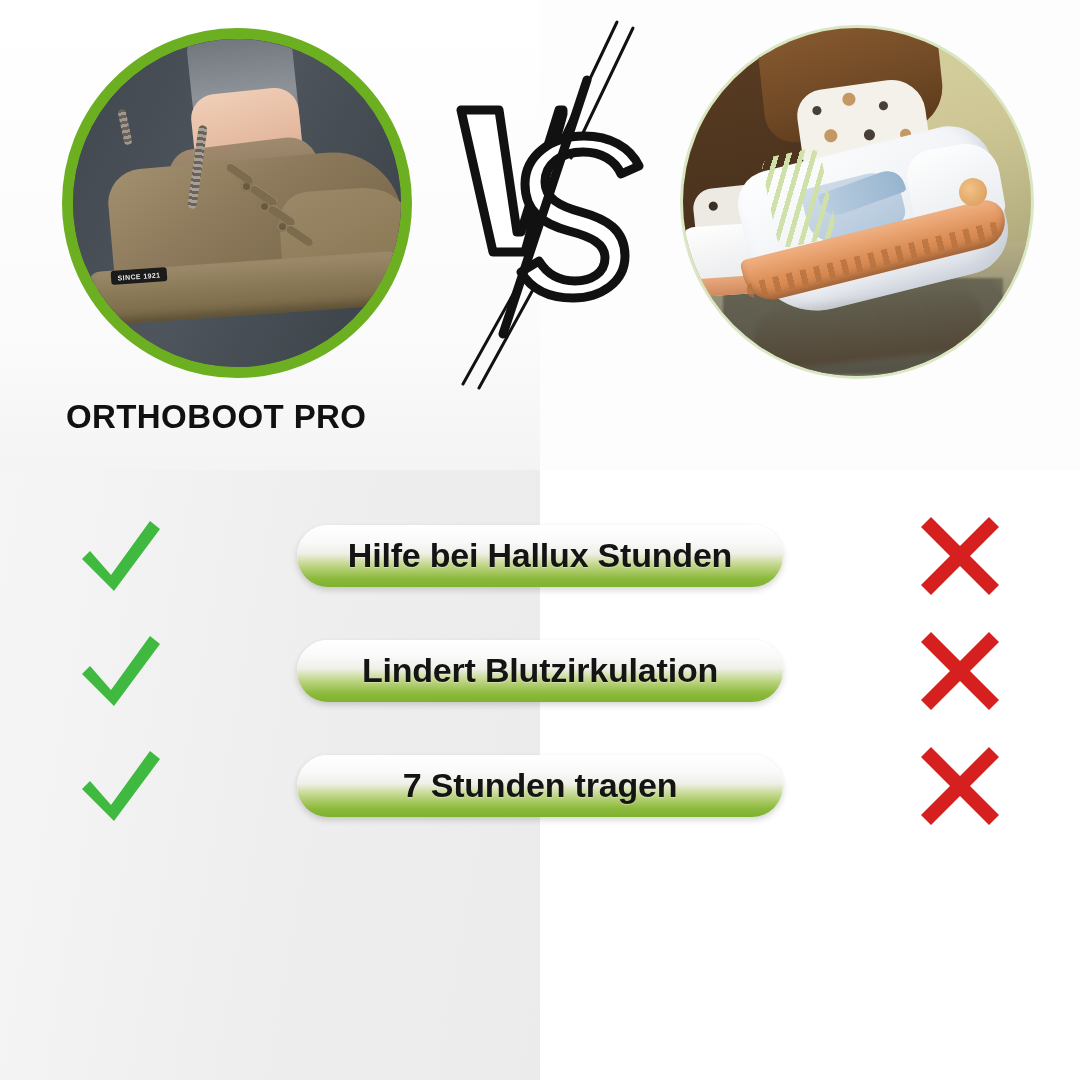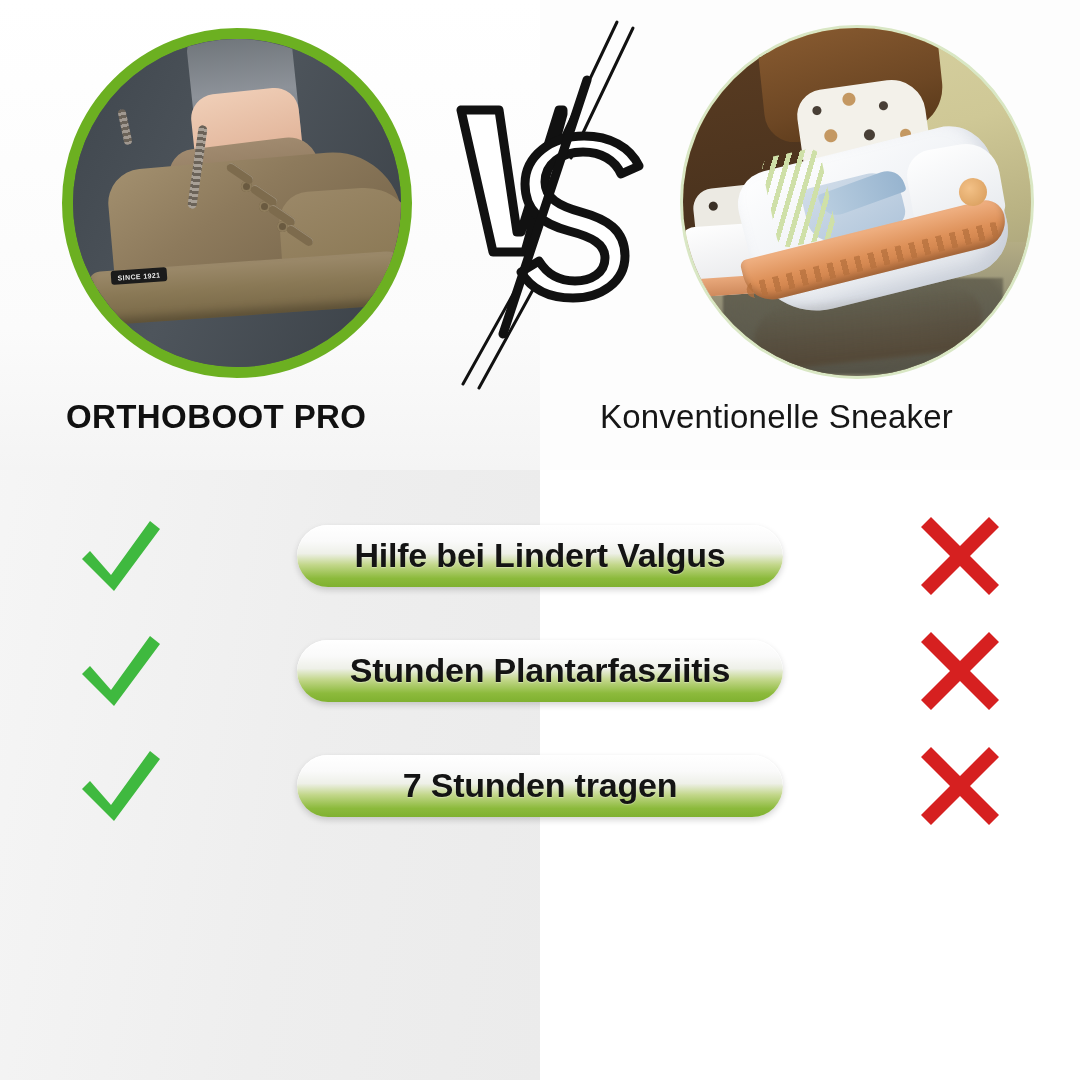--- a/index.html
+++ b/index.html
@@ -450,56 +450,55 @@
                  C70 138, 96 118, 129 118
                  C155 118, 175 129, 184 148 Z" fill="#ffffff" stroke="#111111" stroke-width="9" stroke-linejoin="round"></path>
 
         <g stroke="#111111" stroke-width="9" fill="none" stroke-linecap="round">
           <line x1="132" y1="62" x2="48" y2="316"></line>
         </g>
       </svg>
     </div>
 
     <div class="caption caption-left">ORTHOBOOT PRO</div>
-    <div class="caption caption-right">Konventionelle Sneaker</div>
   </div>
 
   <div class="rows" id="rows">
       <div class="row">
         <div class="mark">
           <span>
             <svg width="92" height="86" viewBox="0 0 92 86" aria-hidden="true">
               <path d="M8 46 L16 38 L37 62 L76 8 L86 16 L40 78 Z" fill="#3fb93f"></path>
             </svg>
           </span>
         </div>
         <div class="pill-cell">
           <div class="pill">
-            <span class="pill-text">Hilfe bei Lindert Valgus</span>
+            <span class="pill-text">Hilfe bei Hallux Stunden</span>
           </div>
         </div>
         <div class="mark">
           <span>
             <svg width="86" height="86" viewBox="0 0 86 86" aria-hidden="true">
               <path d="M14 4 L43 33 L72 4 L82 14 L53 43 L82 72 L72 82 L43 53 L14 82 L4 72 L33 43 L4 14 Z" fill="#d62020"></path>
             </svg>
           </span>
         </div>
       </div>
       <div class="row">
         <div class="mark">
           <span>
             <svg width="92" height="86" viewBox="0 0 92 86" aria-hidden="true">
               <path d="M8 46 L16 38 L37 62 L76 8 L86 16 L40 78 Z" fill="#3fb93f"></path>
             </svg>
           </span>
         </div>
         <div class="pill-cell">
           <div class="pill">
-            <span class="pill-text">Stunden Plantarfasziitis</span>
+            <span class="pill-text">Lindert Blutzirkulation</span>
           </div>
         </div>
         <div class="mark">
           <span>
             <svg width="86" height="86" viewBox="0 0 86 86" aria-hidden="true">
               <path d="M14 4 L43 33 L72 4 L82 14 L53 43 L82 72 L72 82 L43 53 L14 82 L4 72 L33 43 L4 14 Z" fill="#d62020"></path>
             </svg>
           </span>
         </div>
       </div>

